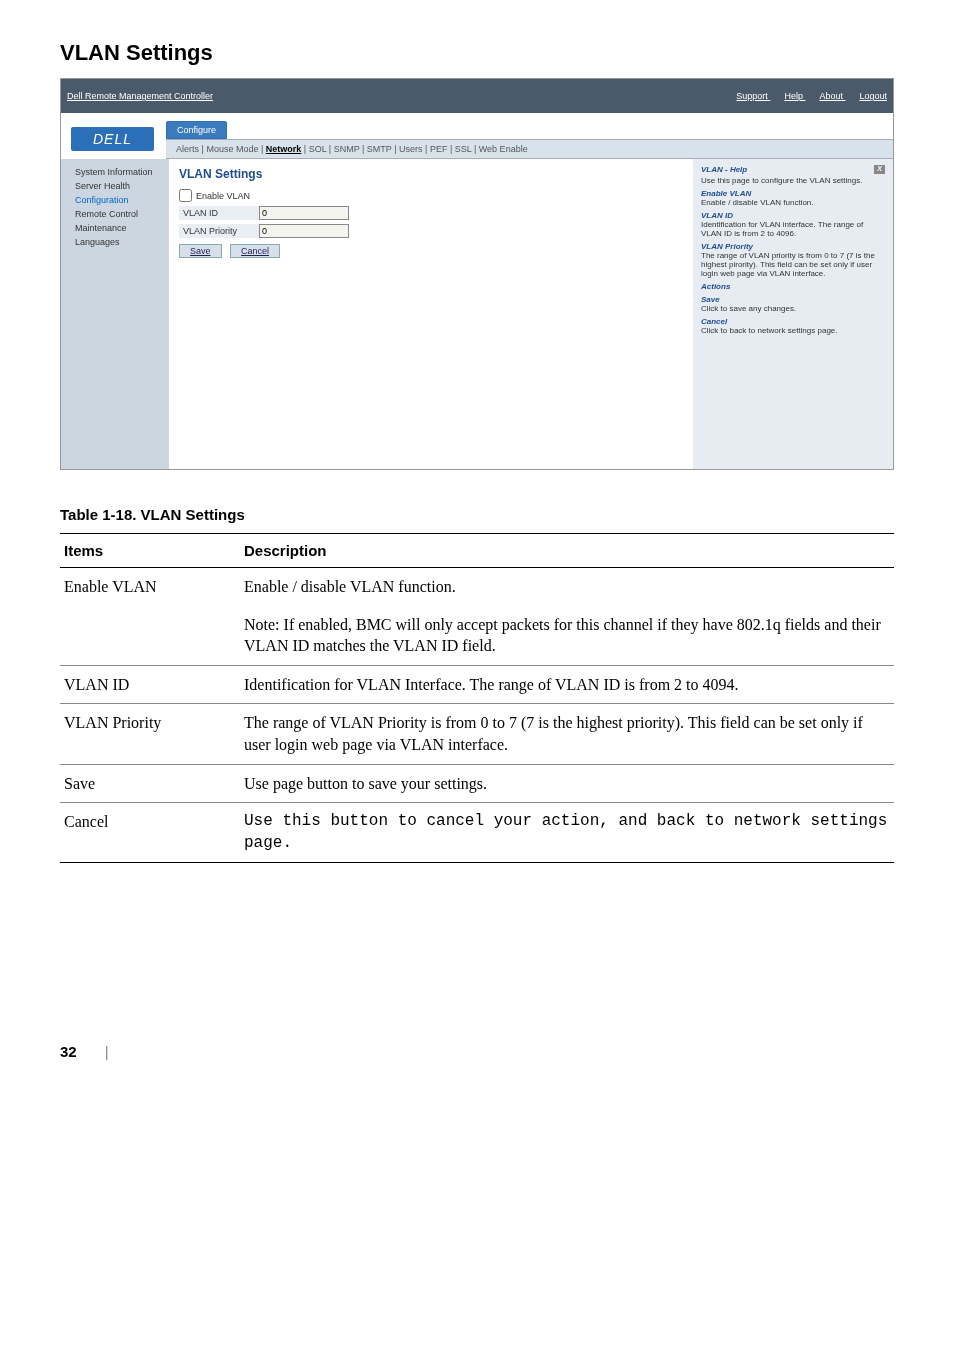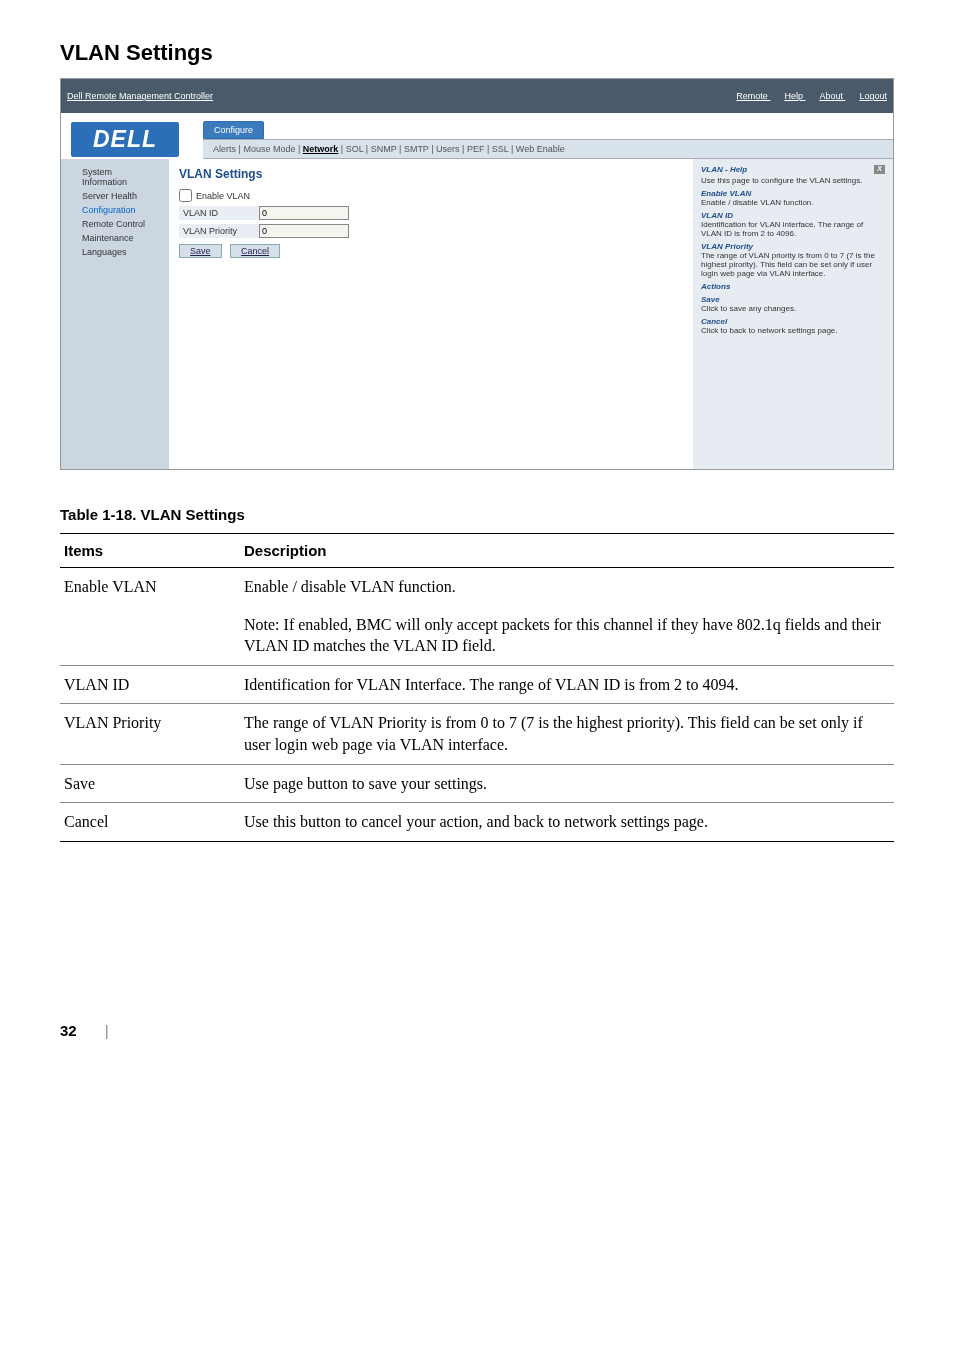--- a/index.html
+++ b/index.html
@@ -39,27 +39,27 @@
     .titlebar-right span { margin-left: 14px; cursor: pointer; }
     .banner-row {
       display: flex;
       align-items: center;
       background: #fff;
       padding: 2px 0 0 0;
     }
     .dell-logo {
       background: #2a6fb8;
       color: #fff;
-      font-weight: bold;
+      font-weight: normal;
       font-style: italic;
-      font-size: 23px;
+      font-size: 14px;
       padding: 4px 22px;
       letter-spacing: 1px;
       border-radius: 2px;
-      margin: 4px 24px 0 10px;
+      margin: 4px 12px 0 10px;
       display: inline-block;
     }
     .tabs-row {
       margin-top: 4px;
       padding-left: 0;
     }
     .active-tab {
       background: #3a7abd;
       color: #fff;
       font-size: 9px;
@@ -80,21 +80,21 @@
     .subtabs span.active { color: #000; font-weight: bold; text-decoration: underline; }
     .body-row {
       display: flex;
       min-height: 310px;
       background: #fff;
     }
     .sidebar {
       width: 108px;
       background: #ccd6e0;
       font-size: 9px;
-      padding: 8px 21px;
+      padding: 8px 14px;
       color: #333;
       flex-shrink: 0;
     }
     .sidebar div { margin-bottom: 4px; cursor: pointer; }
     .sidebar .sel { color: #0066cc; }
     .main-pane {
       flex: 1;
       padding: 8px 10px;
       font-size: 9px;
       color: #333;
@@ -209,21 +209,21 @@
 </head>
 <body>
 
 <div class="section-title">VLAN Settings</div>
 
 <div class="screenshot">
 
   <div class="titlebar">
     <span>Dell Remote Management Controller</span>
     <span class="titlebar-right">
-      <span>Remote</span>
+      <span>Support</span>
       <span>Help</span>
       <span>About</span>
       <span>Logout</span>
     </span>
   </div>
 
   <div class="banner-row">
     <div class="dell-logo">DELL</div>
     <div style="flex:1;">
       <div class="tabs-row">
@@ -332,21 +332,21 @@
     <tr>
       <td>VLAN Priority</td>
       <td>The range of VLAN Priority is from 0 to 7 (7 is the highest priority). This field can be set only if user login web page via VLAN interface.</td>
     </tr>
     <tr>
       <td>Save</td>
       <td>Use page button to save your settings.</td>
     </tr>
     <tr>
       <td style="border-bottom:1px solid #000;">Cancel</td>
-      <td style="border-bottom:1px solid #000;">Use this button to cancel your action, and back to network settings page.</td>
+      <td style="border-bottom:1px solid #000;font-family:Liberation Mono, monospace;">Use this button to cancel your action, and back to network settings page.</td>
     </tr>
   </tbody>
 </table>
 
 <div class="page-num">
   <span>32</span>
   <span class="bar">|</span>
 </div>
 
 </body></html>

